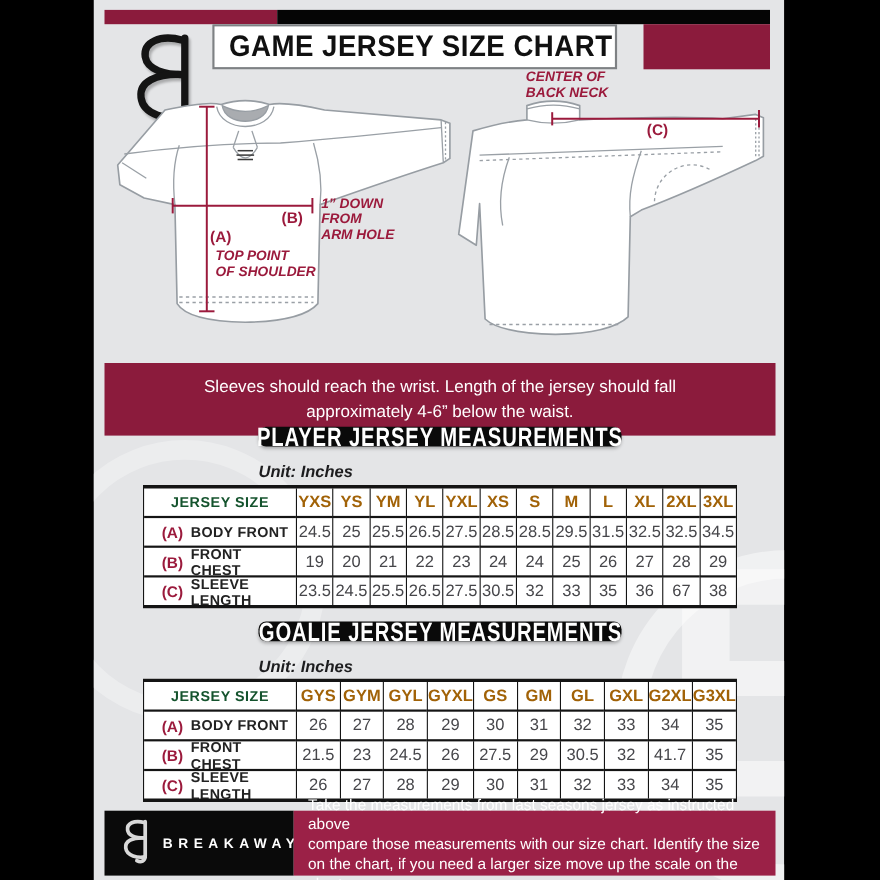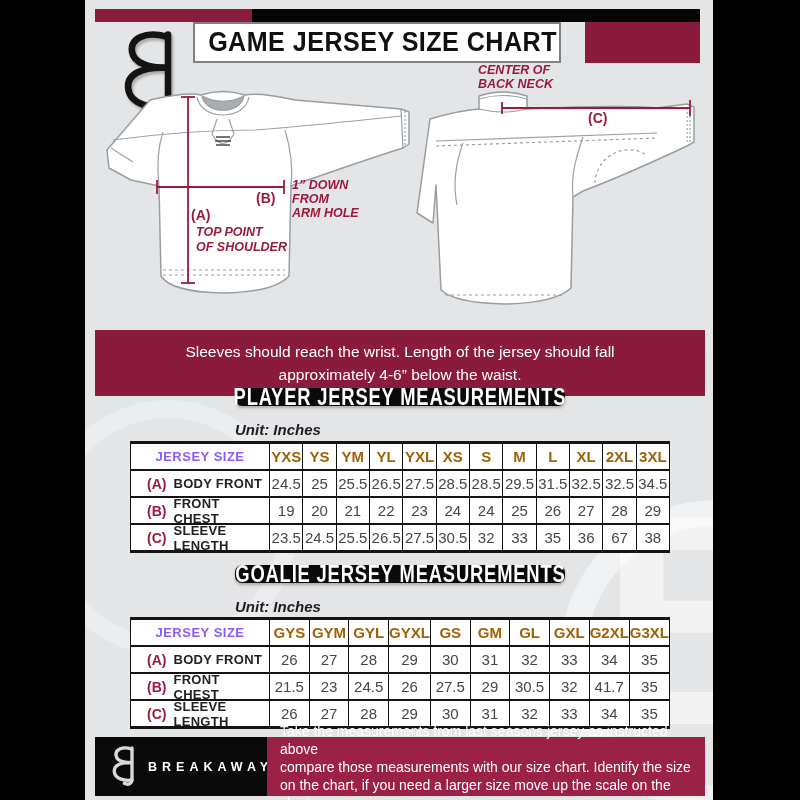--- a/index.html
+++ b/index.html
@@ -35,21 +35,21 @@
              transform:scale(.8,1.05);}
   .unit{width:330px;text-align:left;font-size:15px;font-weight:bold;font-style:italic;color:#1d1d1f;}
   
   .sizetable{display:grid;width:540px;background:rgba(255,255,255,.97);
              border-top:3px solid #141414;border-bottom:3px solid #141414;
              border-left:1.5px solid #141414;border-right:1.5px solid #141414;box-sizing:border-box;}
   .tc{display:flex;align-items:center;justify-content:center;height:25px;border-bottom:2px solid #141414;
       font-size:15px;color:#46464a;background:transparent;}
   .tc.bl{border-left:1.5px solid #141414;}
   .tc.th{font-weight:bold;color:#a16207;}
-  .tc.sizecol{font-size:13px;letter-spacing:.5px;color:#8b5cf6;}
+  .tc.sizecol{font-size:13px;letter-spacing:.5px;color:#14532d;}
   .tc.rowlab{justify-content:flex-start;padding-left:16px;gap:7px;}
   .tc.rowlab .key{color:#9b1a3c;font-weight:bold;font-size:14px;}
   .tc.rowlab .lbl{color:#222;font-weight:bold;font-size:13px;letter-spacing:.3px;}
   .tc.lastrow{border-bottom:none;}
   
   .foot-black{left:95px;top:737px;width:172px;height:59px;background:#0a0a0a;display:flex;
               align-items:center;padding-left:14px;box-sizing:border-box;gap:9px;}
   .brand{color:#fff;font-size:12.5px;font-weight:bold;letter-spacing:5px;}
   .foot-maroon{left:267px;top:737px;width:438px;height:59px;background:#9b2147;color:#fff;
                display:flex;flex-direction:column;justify-content:center;padding-left:13px;

